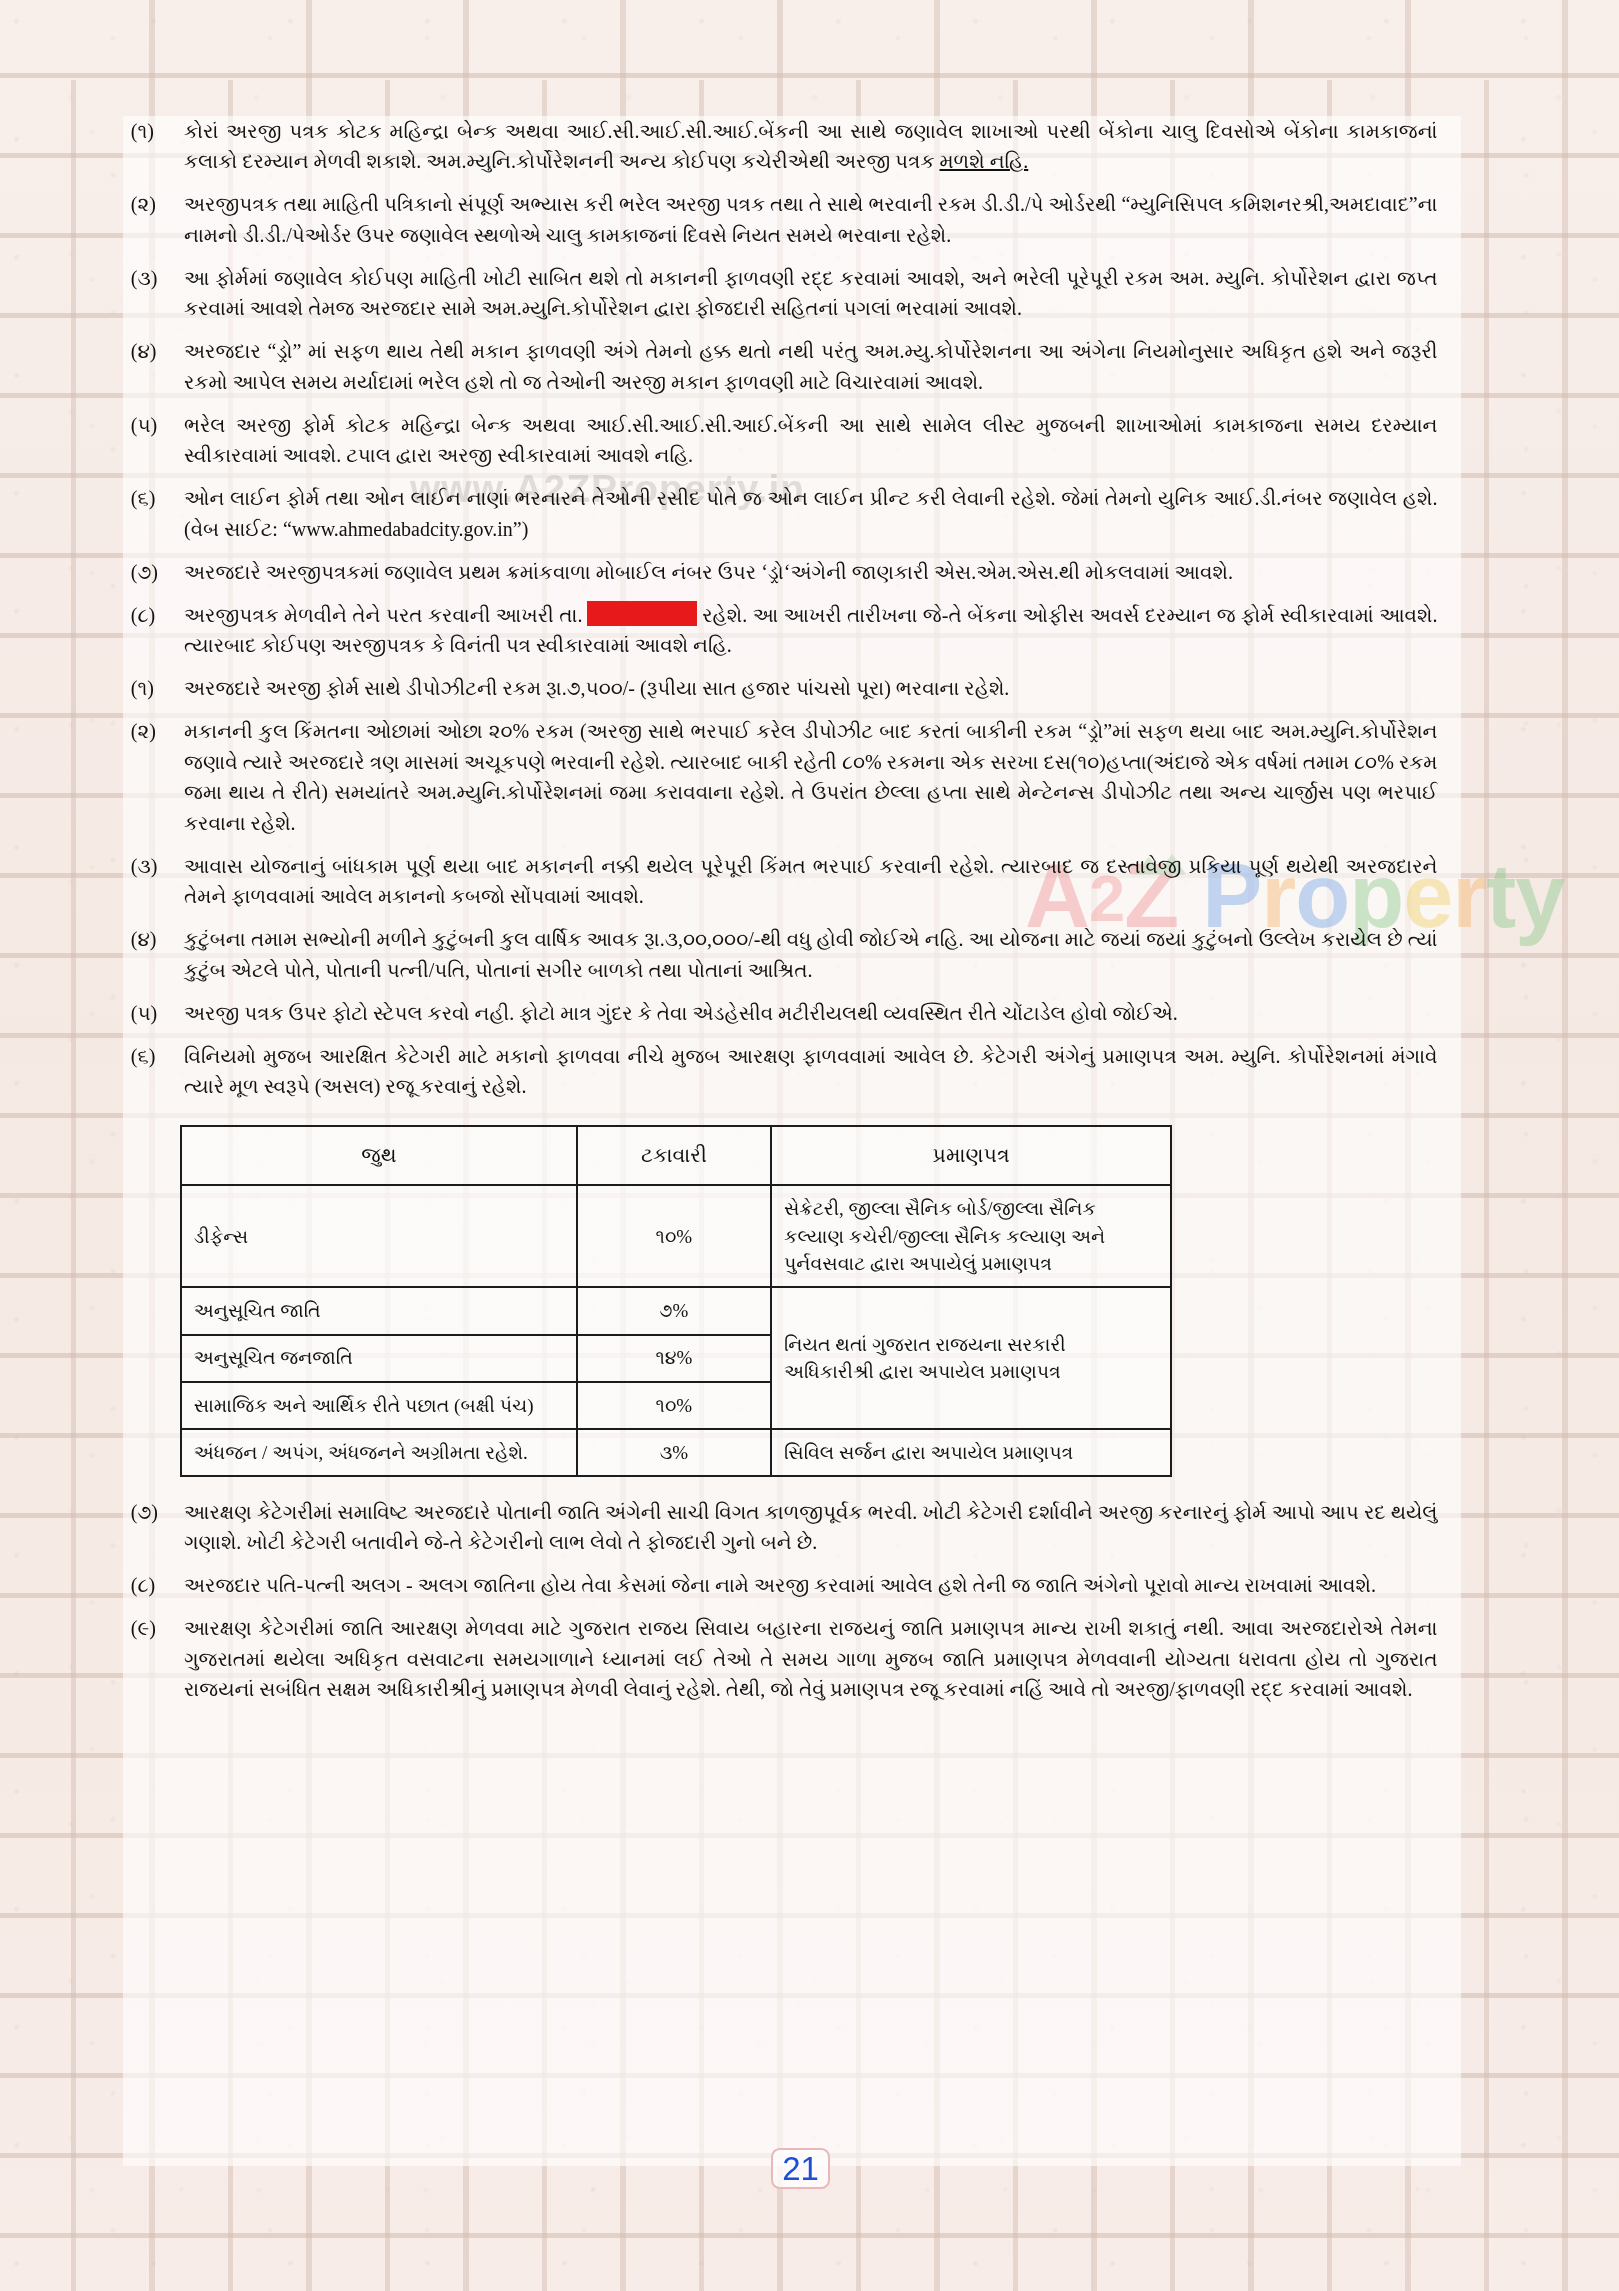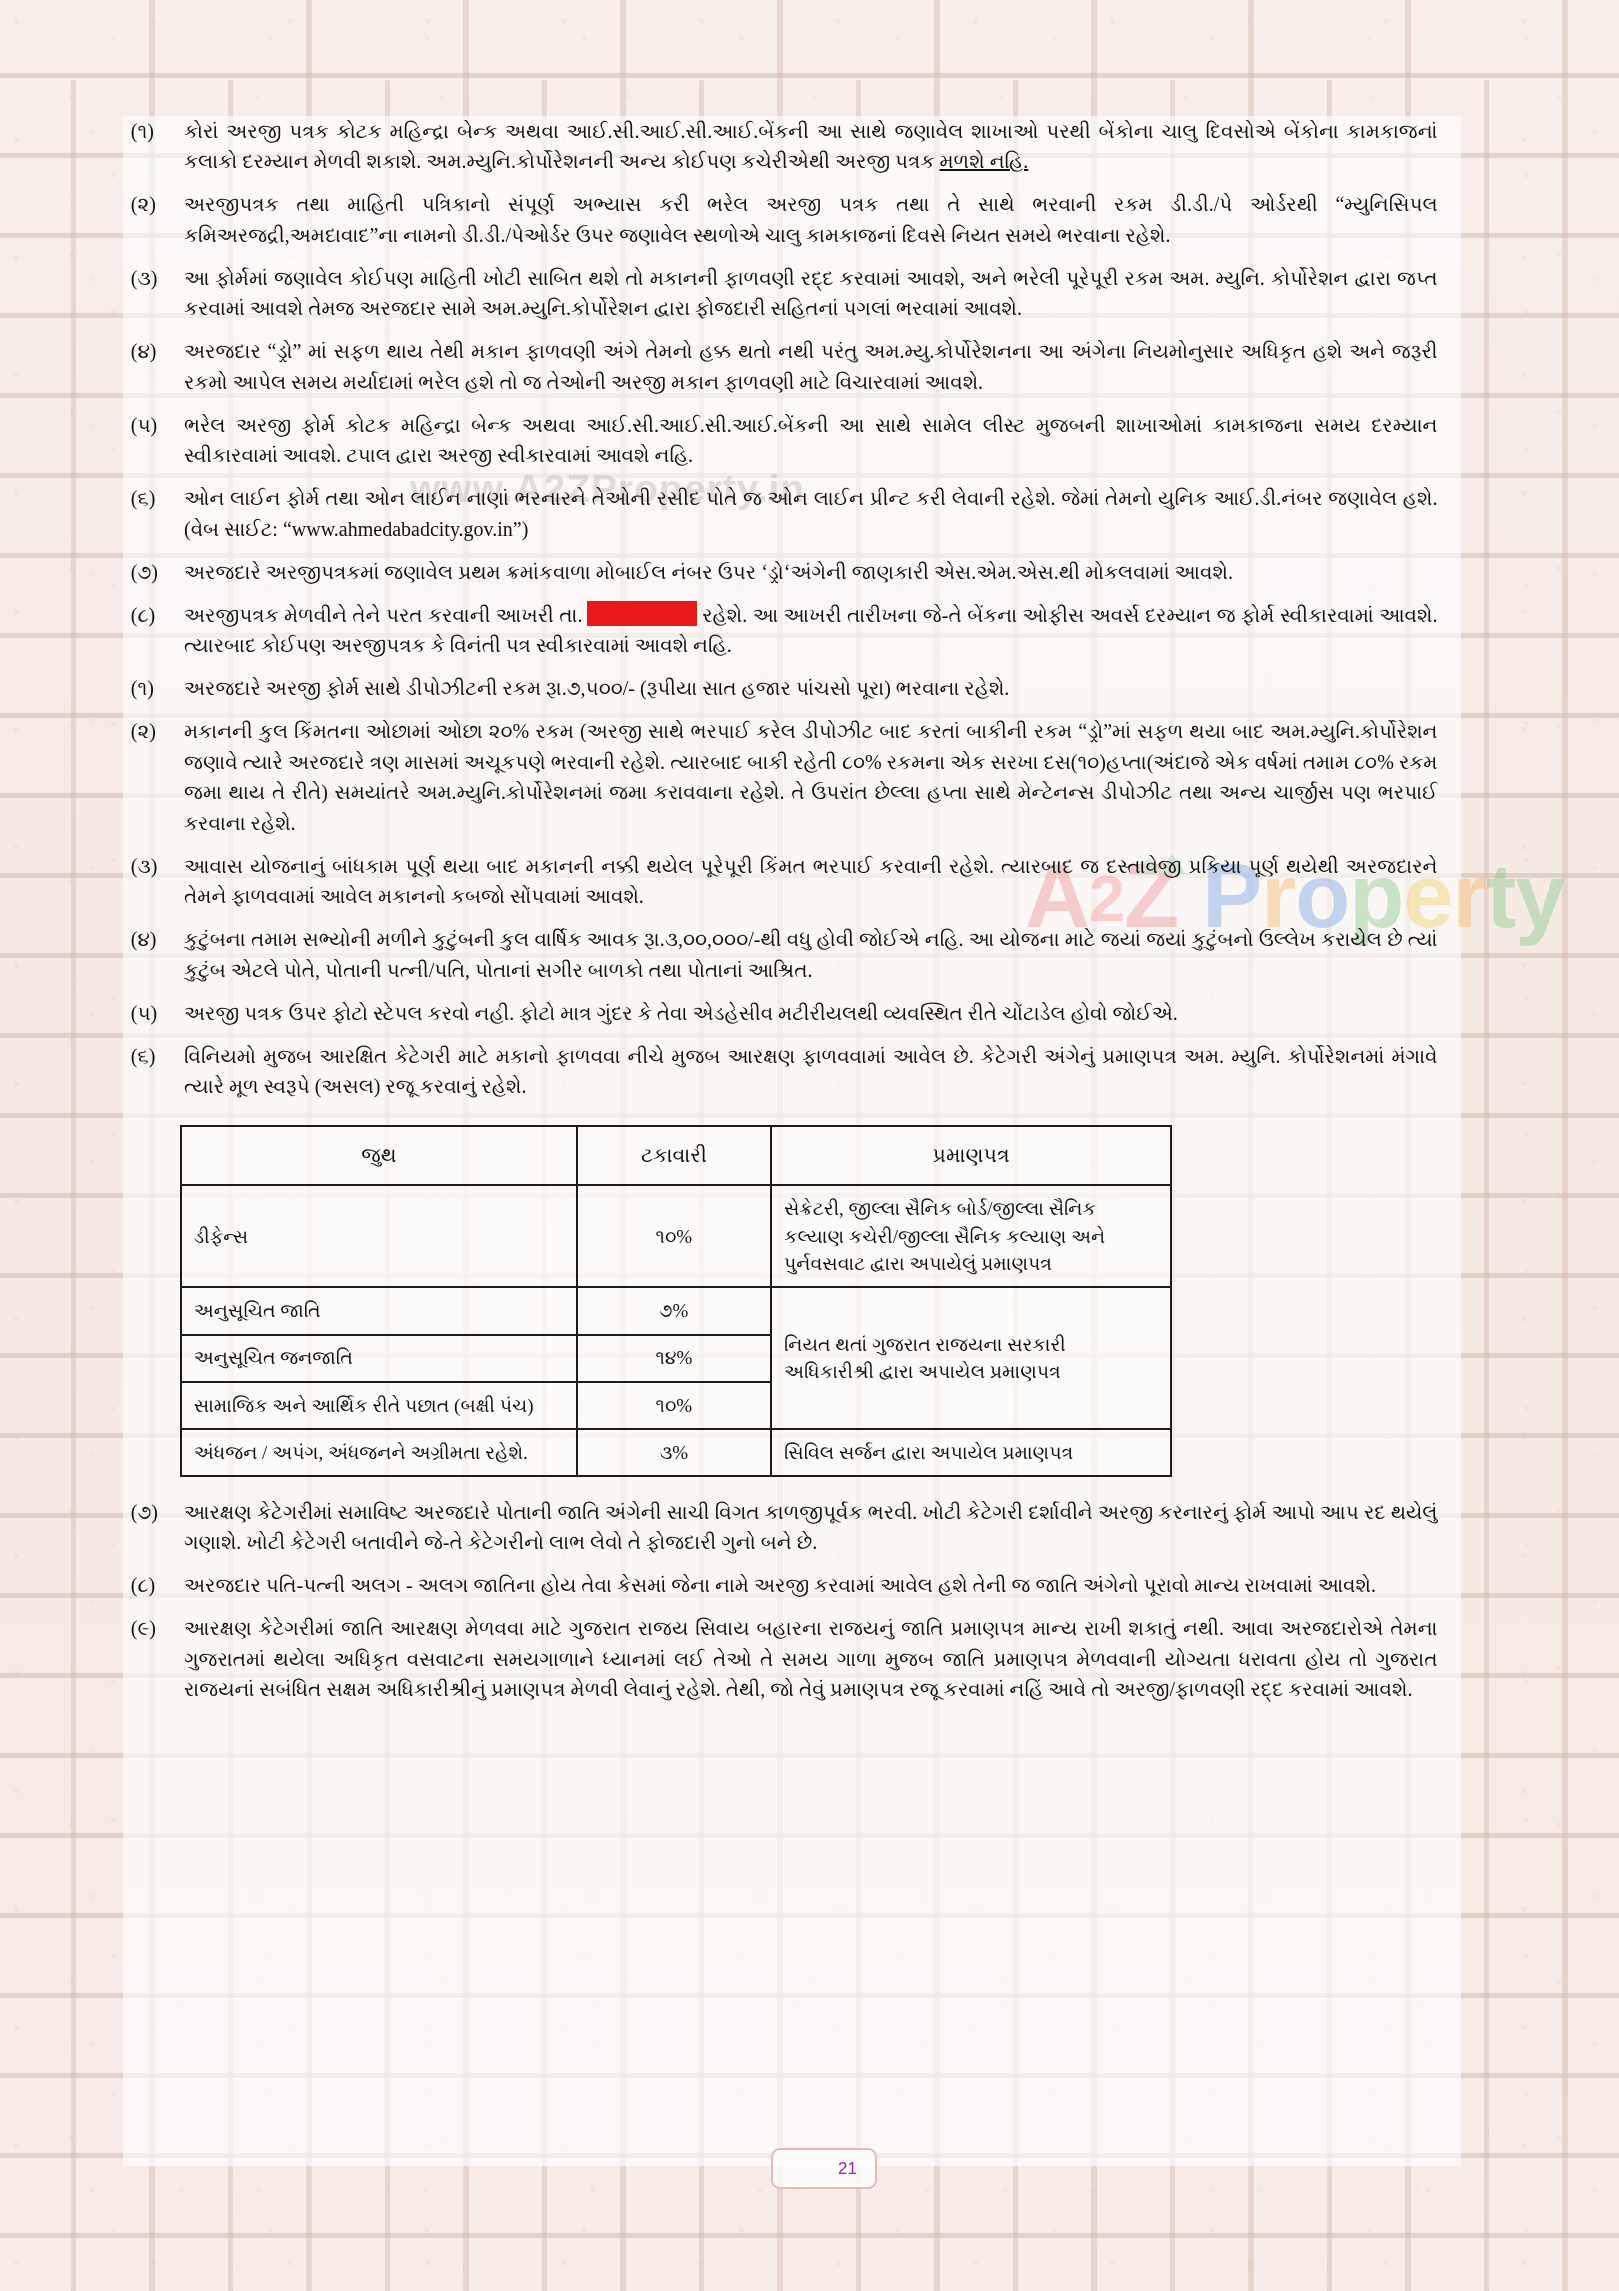--- a/index.html
+++ b/index.html
@@ -235,26 +235,25 @@
     position: absolute;
     z-index: 6;
     left: 771px;
     top: 2148px;
     width: 55px;
     height: 37px;
     border: 2px solid #e8b8bc;
     border-radius: 8.8px;
     background: rgba(255,255,255,0.75);
     font-family: "Liberation Sans", sans-serif;
-    font-size: 17px;
+    font-size: 33px;
     display: flex;
     align-items: center;
     justify-content: center;
-    color: #a21caf;
-    padding-left: 47px;
+    color: #1d4ed8;
   }
 </style>
 </head>
 <body>
 
 <div id="brick-bg"></div>
 <div id="brick-texture"></div>
 <div id="content-sheet"></div>
 
 <div id="watermark-url-1" class="watermark-url">www.A2ZProperty.in</div>
@@ -271,21 +270,21 @@
 
   <ol class="numlist" id="guidelines-list">
 
     <li>
       <span class="num">(૧)</span>
       <span class="txt"><span>કોરાં અરજી પત્રક કોટક મહિન્દ્રા બેન્ક અથવા આઈ.સી.આઈ.સી.આઈ.બેંકની આ સાથે જણાવેલ શાખાઓ પરથી બેંકોના ચાલુ દિવસોએ બેંકોના કામકાજનાં કલાકો દરમ્યાન મેળવી શકાશે. અમ.મ્યુનિ.કોર્પોરેશનની અન્ય કોઈપણ કચેરીએથી અરજી પત્રક </span><span class="u">મળશે નહિ.</span></span>
     </li>
 
     <li>
       <span class="num">(૨)</span>
-      <span class="txt">અરજીપત્રક તથા માહિતી પત્રિકાનો સંપૂર્ણ અભ્યાસ કરી ભરેલ અરજી પત્રક તથા તે સાથે ભરવાની રકમ ડી.ડી./પે ઓર્ડરથી “મ્યુનિસિપલ કમિઅરજદ્રી,અમદાવાદ”ના નામનો ડી.ડી./પેઓર્ડર ઉપર જણાવેલ સ્થળોએ ચાલુ કામકાજનાં દિવસે નિયત સમયે ભરવાના રહેશે.</span>
+      <span class="txt">અરજીપત્રક તથા માહિતી પત્રિકાનો સંપૂર્ણ અભ્યાસ કરી ભરેલ અરજી પત્રક તથા તે સાથે ભરવાની રકમ ડી.ડી./પે ઓર્ડરથી “મ્યુનિસિપલ કમિશનરશ્રી,અમદાવાદ”ના નામનો ડી.ડી./પેઓર્ડર ઉપર જણાવેલ સ્થળોએ ચાલુ કામકાજનાં દિવસે નિયત સમયે ભરવાના રહેશે.</span>
     </li>
 
     <li>
       <span class="num">(૩)</span>
       <span class="txt">આ ફોર્મમાં જણાવેલ કોઈપણ માહિતી ખોટી સાબિત થશે તો મકાનની ફાળવણી રદ્દ કરવામાં આવશે, અને ભરેલી પૂરેપૂરી રકમ અમ. મ્યુનિ. કોર્પોરેશન દ્વારા જપ્ત કરવામાં આવશે તેમજ અરજદાર સામે અમ.મ્યુનિ.કોર્પોરેશન દ્વારા ફોજદારી સહિતનાં પગલાં ભરવામાં આવશે.</span>
     </li>
 
     <li>
       <span class="num">(૪)</span>
       <span class="txt">અરજદાર “ડ્રો” માં સફળ થાય તેથી મકાન ફાળવણી અંગે તેમનો હક્ક થતો નથી પરંતુ અમ.મ્યુ.કોર્પોરેશનના આ અંગેના નિયમોનુસાર અધિકૃત હશે અને જરૂરી રકમો આપેલ સમય મર્યાદામાં ભરેલ હશે તો જ તેઓની અરજી મકાન ફાળવણી માટે વિચારવામાં આવશે.</span>

